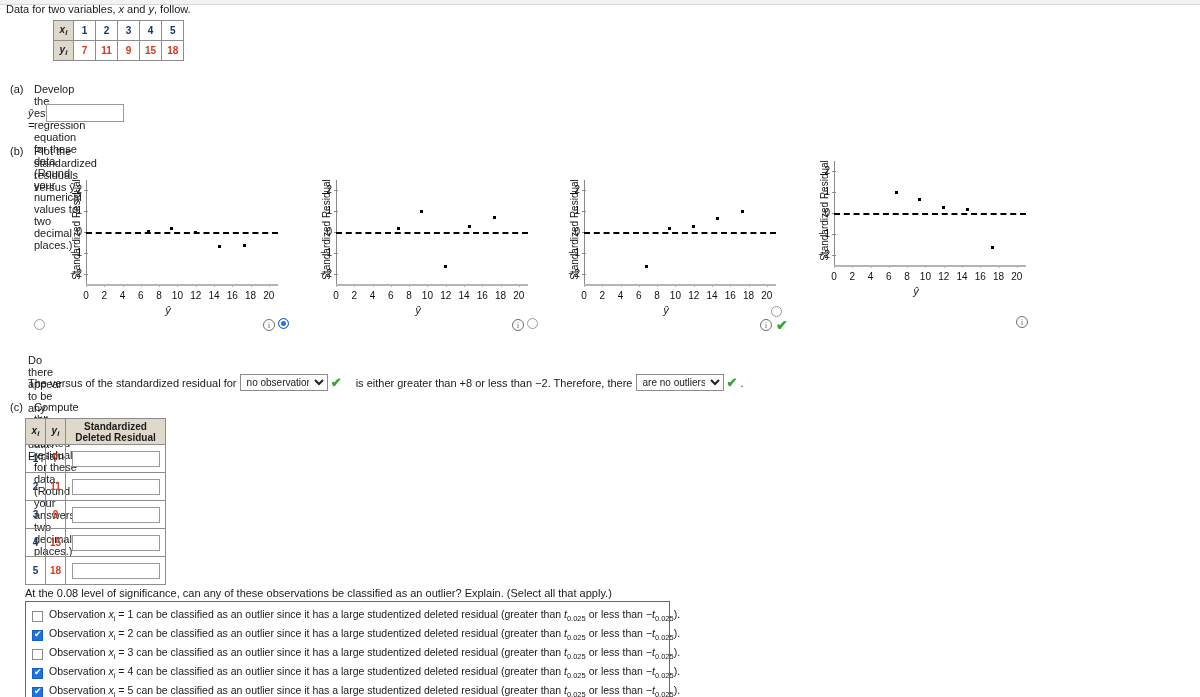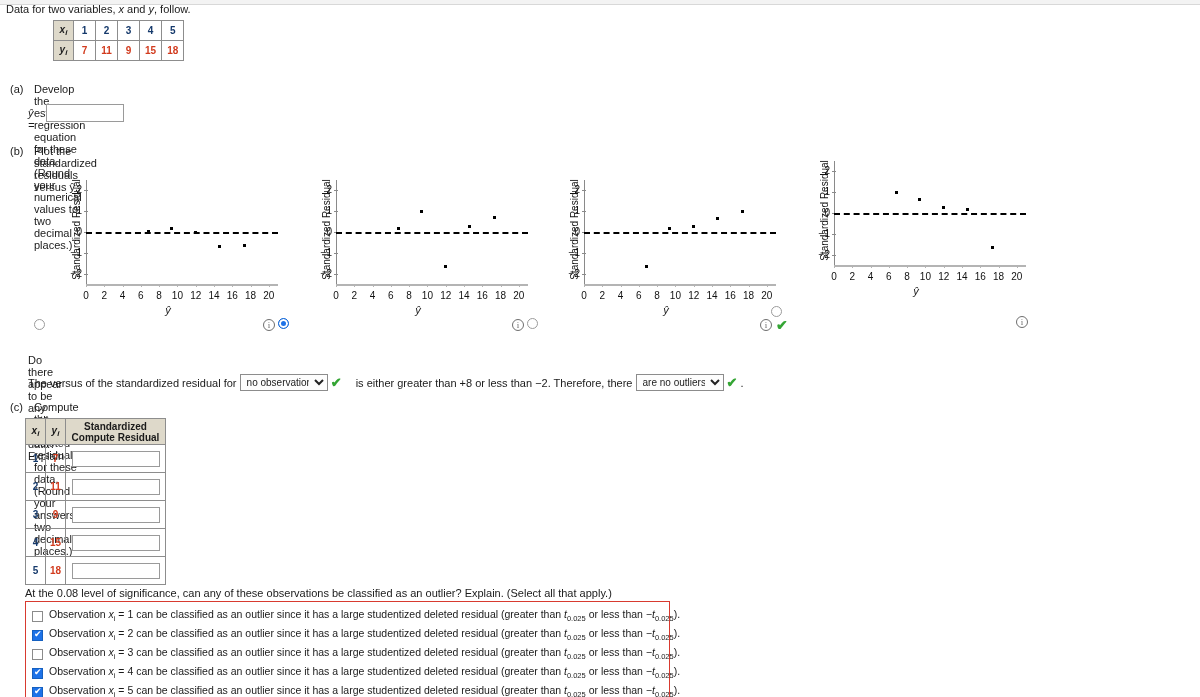--- a/index.html
+++ b/index.html
@@ -428,21 +428,21 @@
   <span style="position:absolute;left:24px;top:0;">Compute the studentized deleted residuals for these data. (Round your answers to two decimal places.)</span>
 </div>
 
 <table class="stab">
   <thead>
     <tr>
       <th class="ital">x<span class="sub">i</span></th>
       <th class="ital">y<span class="sub">i</span></th>
       <th style="width:94px;">
         <span>Standardized</span><br>
-        <span>Compute Residual</span>
+        <span>Deleted Residual</span>
       </th>
     </tr>
   </thead>
   <tbody id="stab-body">
       <tr>
         <td>1</td>
         <td class="yv">7</td>
         <td class="inp"><input class="box" type="text" style=""></td>
       </tr>
       <tr>

